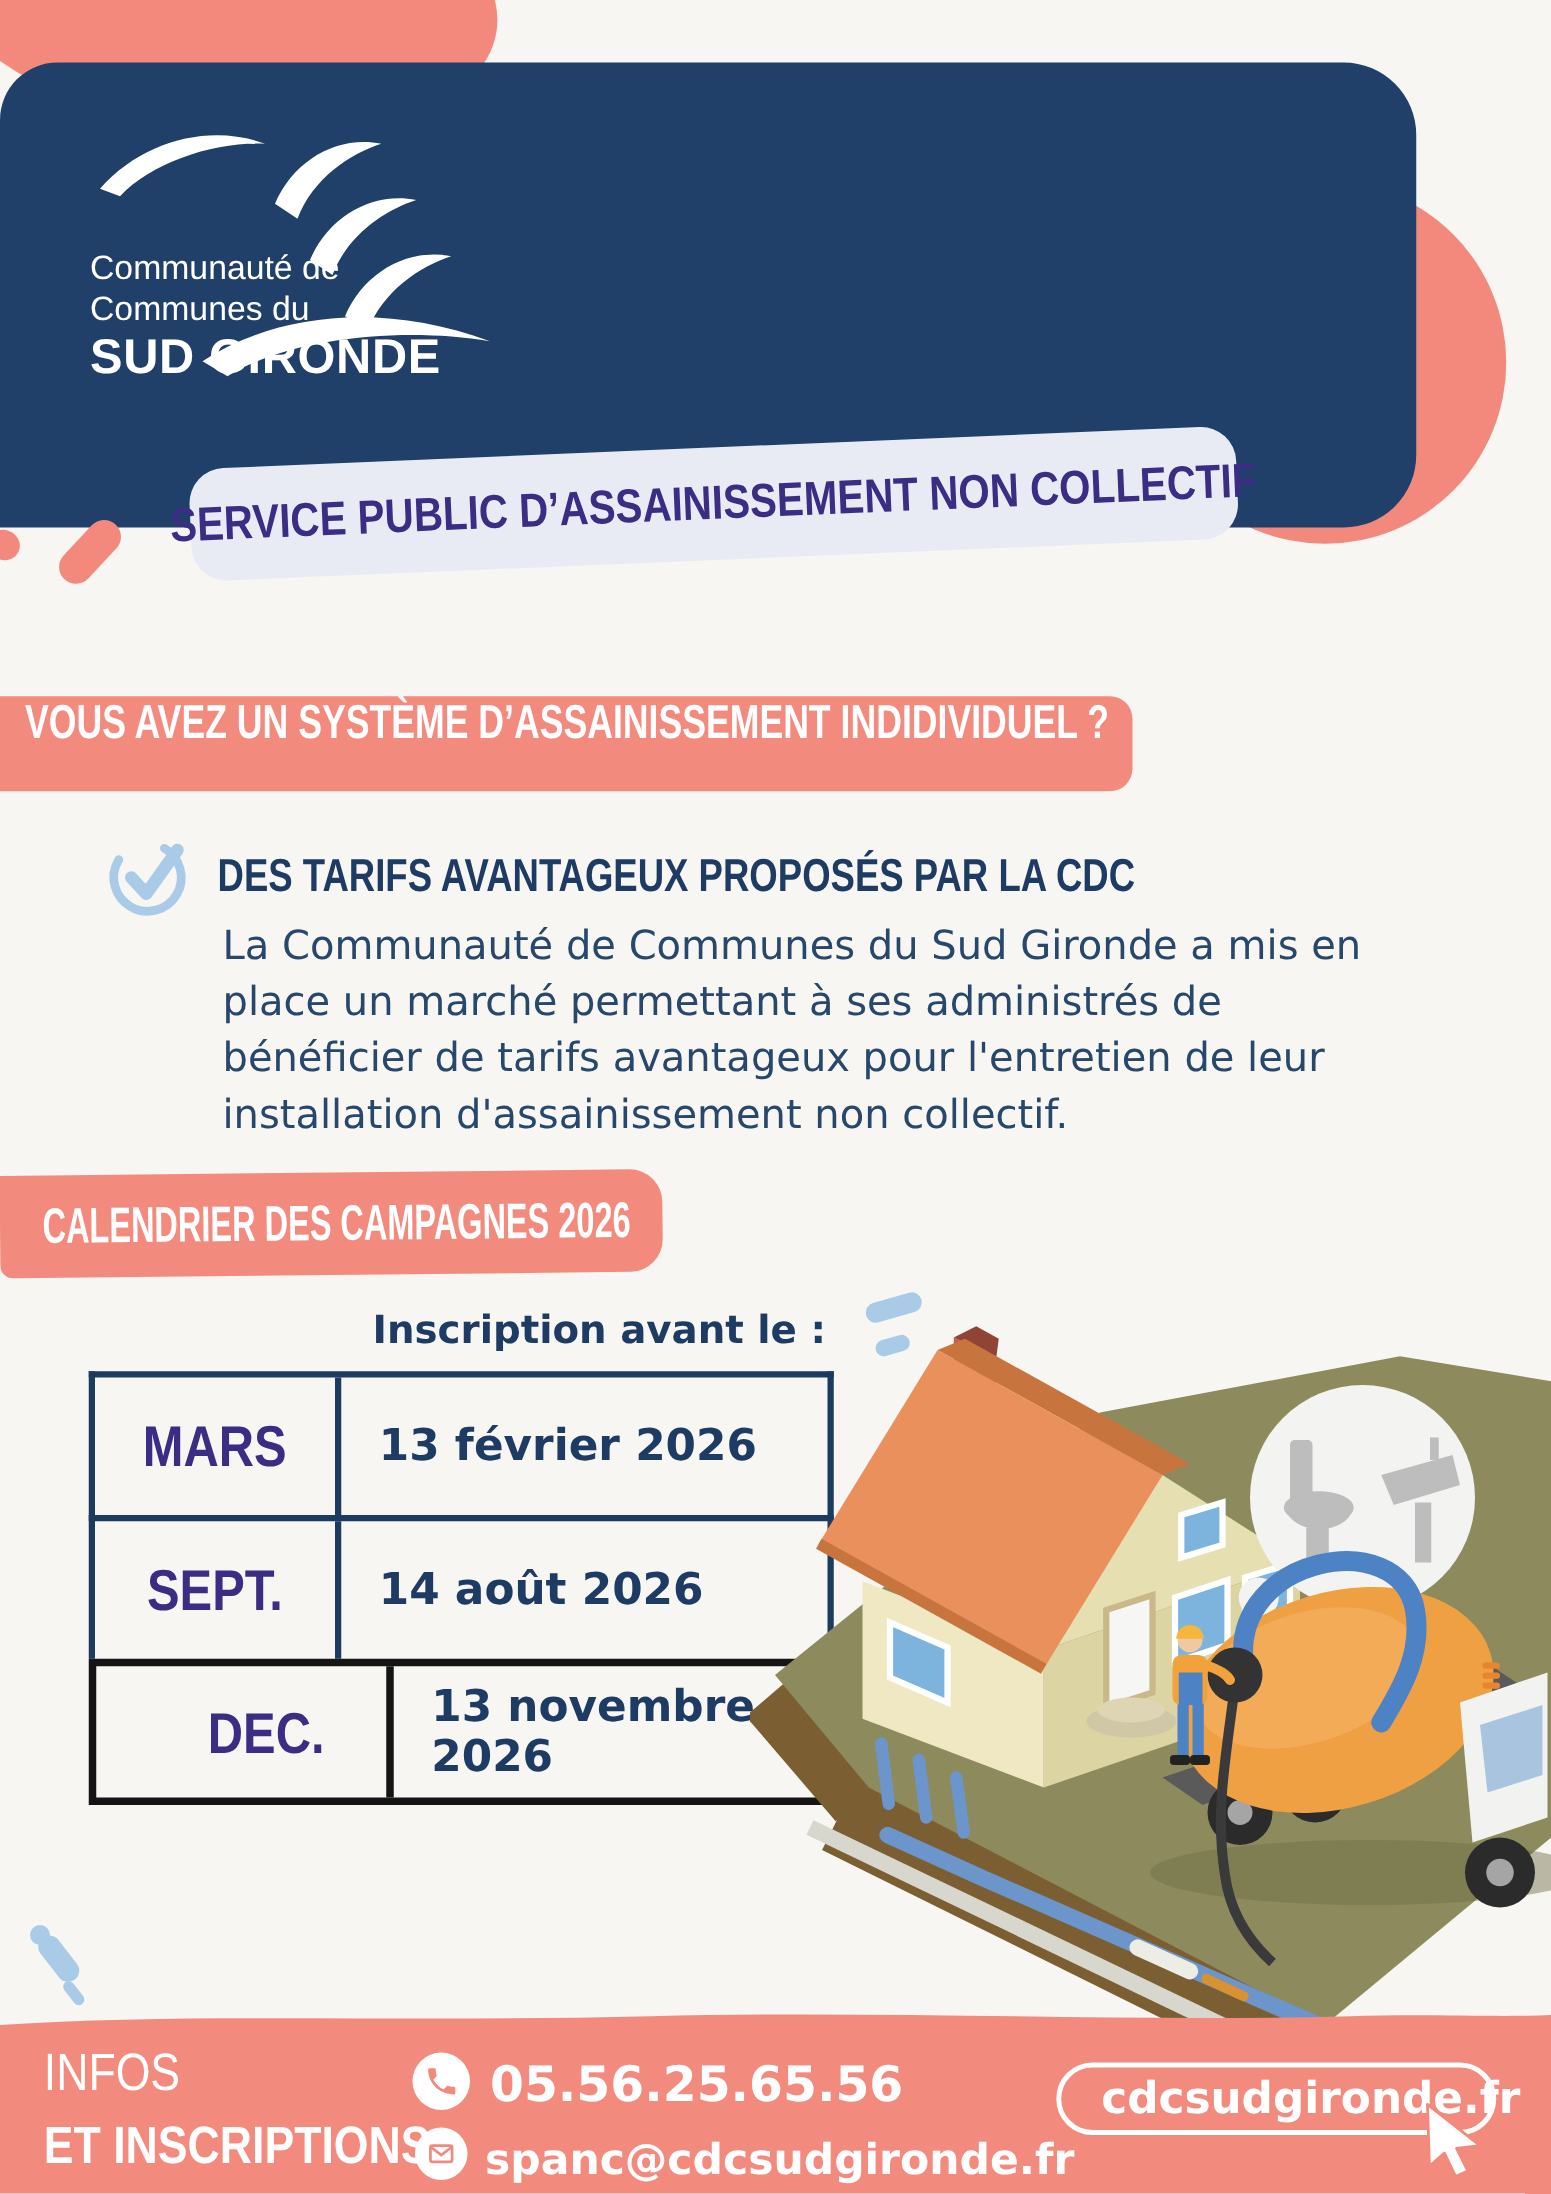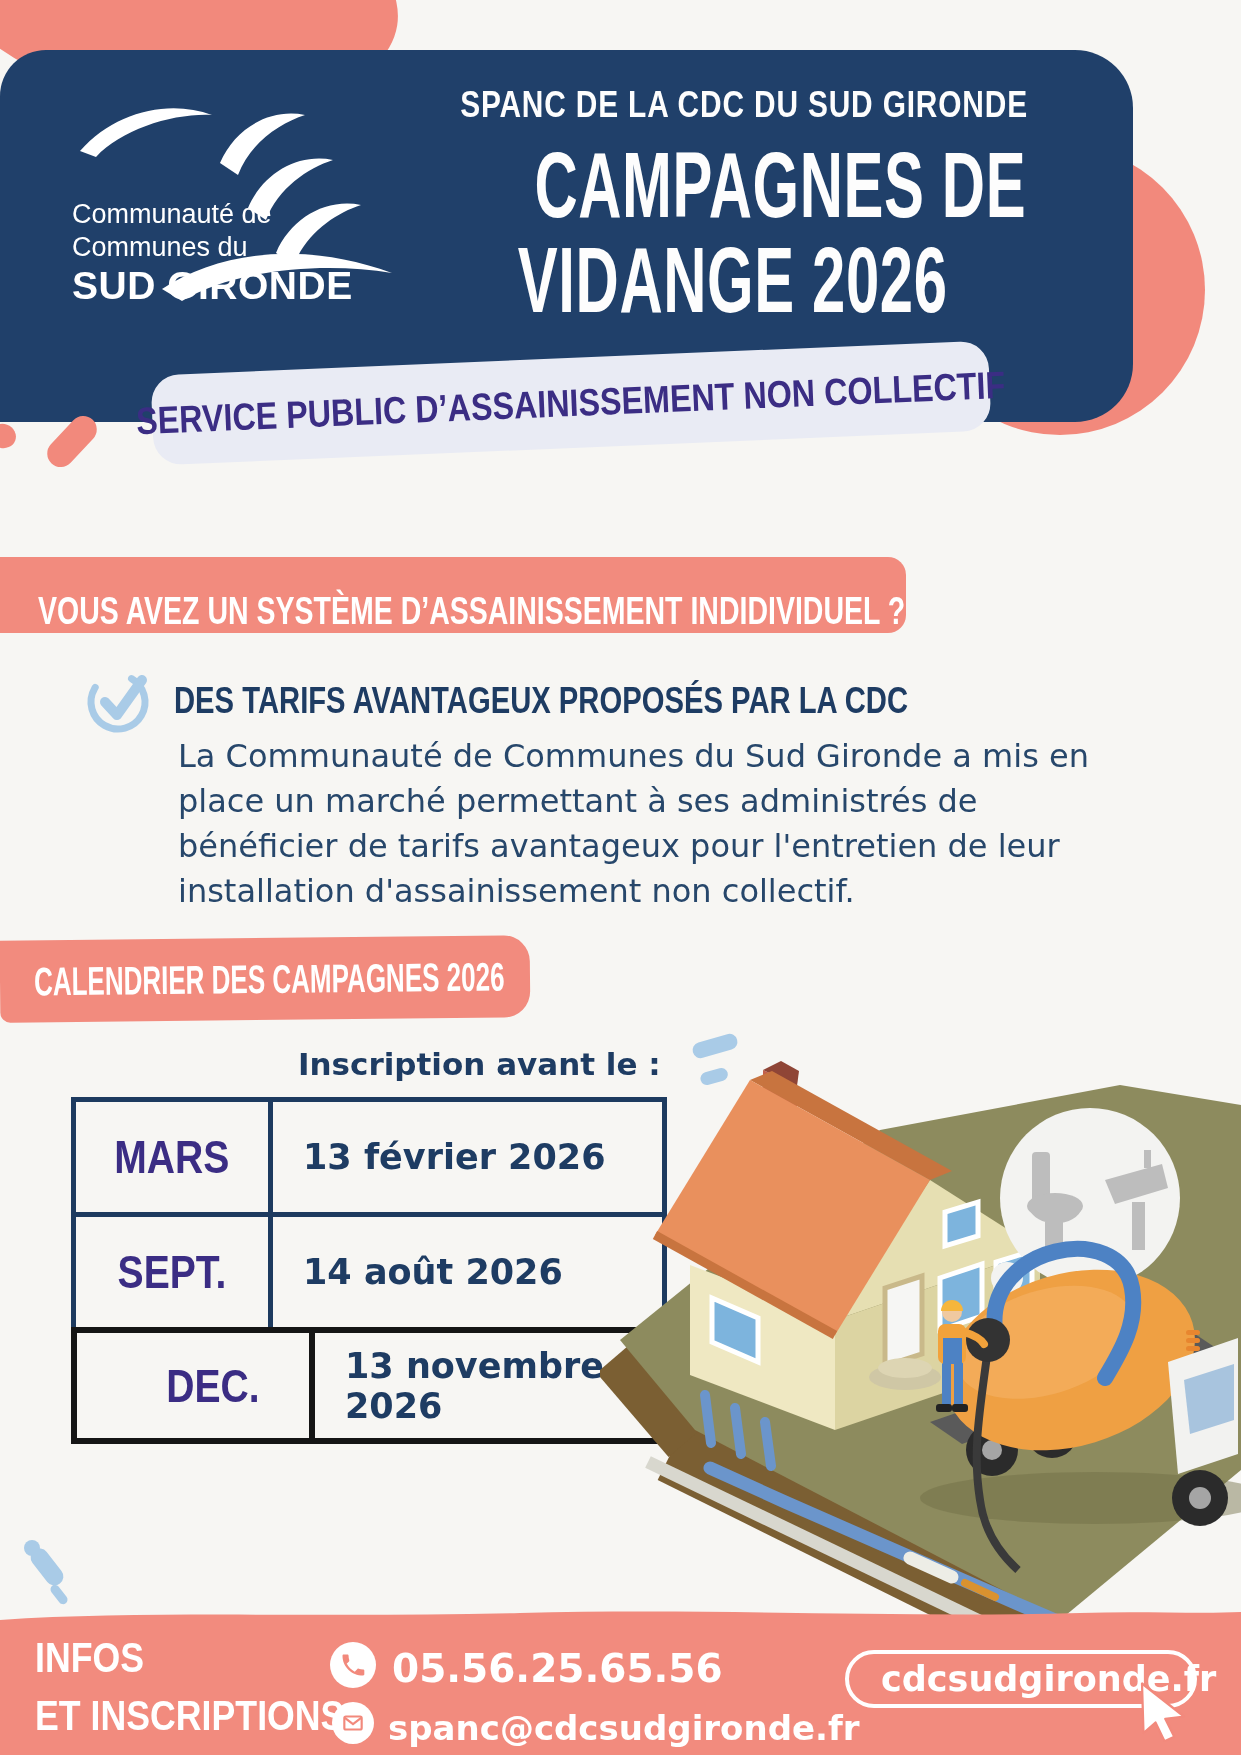--- a/index.html
+++ b/index.html
@@ -22,21 +22,21 @@
   .kicker{font-size:36px;font-weight:bold;letter-spacing:1px;}
   .title{font-size:92px;line-height:95px;font-weight:bold;margin-top:12px;letter-spacing:1px;}
   .badge{left:152px;top:358px;width:838px;height:90px;background:#E9EBF4;border-radius:28px;
          transform:rotate(-2.4deg);display:flex;align-items:center;justify-content:center;
          color:#3B2D84;font-size:38px;font-weight:bold;}
   .deco-pill{left:42px;top:428px;width:60px;height:27px;border-radius:15px;background:#F2897C;transform:rotate(-47deg);}
   .deco-dot-edge{left:-10px;top:424px;width:26px;height:24px;border-radius:50%;background:#F2897C;transform:rotate(20deg);}
 
   
   .banner-q{left:0;top:557px;width:906px;height:76px;background:#F28B7E;border-radius:0 18px 18px 0;
-            display:flex;align-items:flex-end;padding-left:38px;box-sizing:border-box;
+            display:flex;align-items:flex-start;padding-left:20px;box-sizing:border-box;
             color:#fff;font-size:38px;font-weight:bold;}
   .check-icon{left:84px;top:664px;width:72px;height:72px;}
   .tariffs-heading{left:174px;top:680px;color:#1E3C63;font-size:37px;font-weight:bold;}
   .tariffs-body{left:178px;top:734px;color:#27476B;font-size:32px;line-height:45px;
                 font-family:"DejaVu Sans",sans-serif;}
   .banner-cal{left:0;top:938px;width:530px;height:82px;background:#F28B7E;border-radius:0 26px 26px 10px;
               transform:rotate(-0.6deg);display:flex;align-items:center;padding-left:34px;
               box-sizing:border-box;color:#fff;font-size:40px;font-weight:bold;}
   .inscription{left:298px;top:1046px;color:#1E3C63;font-size:31px;font-weight:bold;
                font-family:"DejaVu Sans",sans-serif;}
@@ -55,21 +55,21 @@
   .deco-blue{background:#A9CBE7;}
   .d1{left:24px;top:1540px;width:16px;height:16px;border-radius:50%;}
   .d2{left:26px;top:1558px;width:42px;height:18px;border-radius:9px;transform:rotate(52deg);}
   .d3{left:48px;top:1590px;width:22px;height:9px;border-radius:5px;transform:rotate(52deg);}
 
   .illustration{left:600px;top:1030px;width:641px;height:590px;}
 
   
   .footer{left:0;top:1620px;width:1241px;height:135px;background:#F28B7E;color:#fff;}
   .footer-wave{position:absolute;left:0;top:-16px;}
-  .f-label1{position:absolute;left:35px;top:14px;font-size:42px;font-weight:bold;}
+  .f-label1{position:absolute;left:35px;top:14px;font-size:42px;font-weight:normal;}
   .f-label2{position:absolute;left:35px;top:72px;font-size:42px;font-weight:bold;}
   .icon-circle{position:absolute;background:#fff;border-radius:50%;display:flex;align-items:center;justify-content:center;}
   .ic-phone{left:330px;top:22px;width:46px;height:46px;}
   .ic-mail{left:332px;top:82px;width:42px;height:42px;}
   .f-phone{position:absolute;left:392px;top:26px;font-size:39px;font-weight:bold;font-family:"DejaVu Sans",sans-serif;}
   .f-mail{position:absolute;left:388px;top:88px;font-size:34px;font-weight:bold;font-family:"DejaVu Sans",sans-serif;}
   .pill{position:absolute;left:845px;top:30px;width:352px;height:58px;border:4px solid #fff;border-radius:40px;
         display:flex;align-items:center;padding-left:20px;box-sizing:border-box;gap:12px;}
   .pill-text{font-size:35px;font-weight:bold;font-family:"DejaVu Sans",sans-serif;}
   .cursor{position:absolute;left:1138px;top:62px;}
@@ -93,29 +93,20 @@
         <path d="M92,196 C150,158 235,148 322,180 C250,168 160,178 112,208 Z"></path>
       </g>
     </svg>
     <div class="logo-text">
       <div>Communauté de</div>
       <div>Communes du</div>
       <div class="big">SUD GIRONDE</div>
     </div>
   </div>
 
-  <div class="abs header-text">
-    <div class="kicker">
-      <span class="cond c sx83">SPANC DE LA CDC DU SUD GIRONDE</span>
-    </div>
-    <div class="title">
-      <span class="cond c sx65">CAMPAGNES DE</span><br>
-      <span class="cond c sx65">VIDANGE 2026</span>
-    </div>
-  </div>
 
   <div class="abs badge">
     <span class="cond c sx85">SERVICE PUBLIC D’ASSAINISSEMENT NON COLLECTIF</span>
   </div>
   <div class="abs deco-pill"></div>
   <div class="abs deco-dot-edge"></div>
 
   <div class="abs banner-q">
     <span class="cond sx75">VOUS AVEZ UN SYSTÈME D’ASSAINISSEMENT INDIDIVIDUEL ?</span>
   </div>

